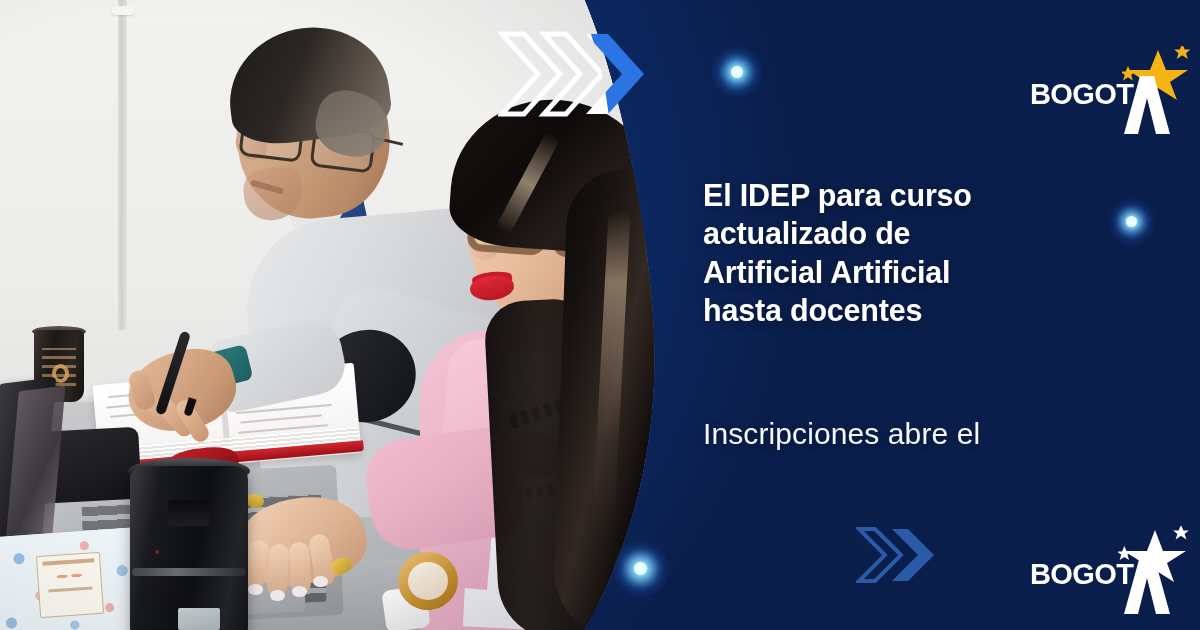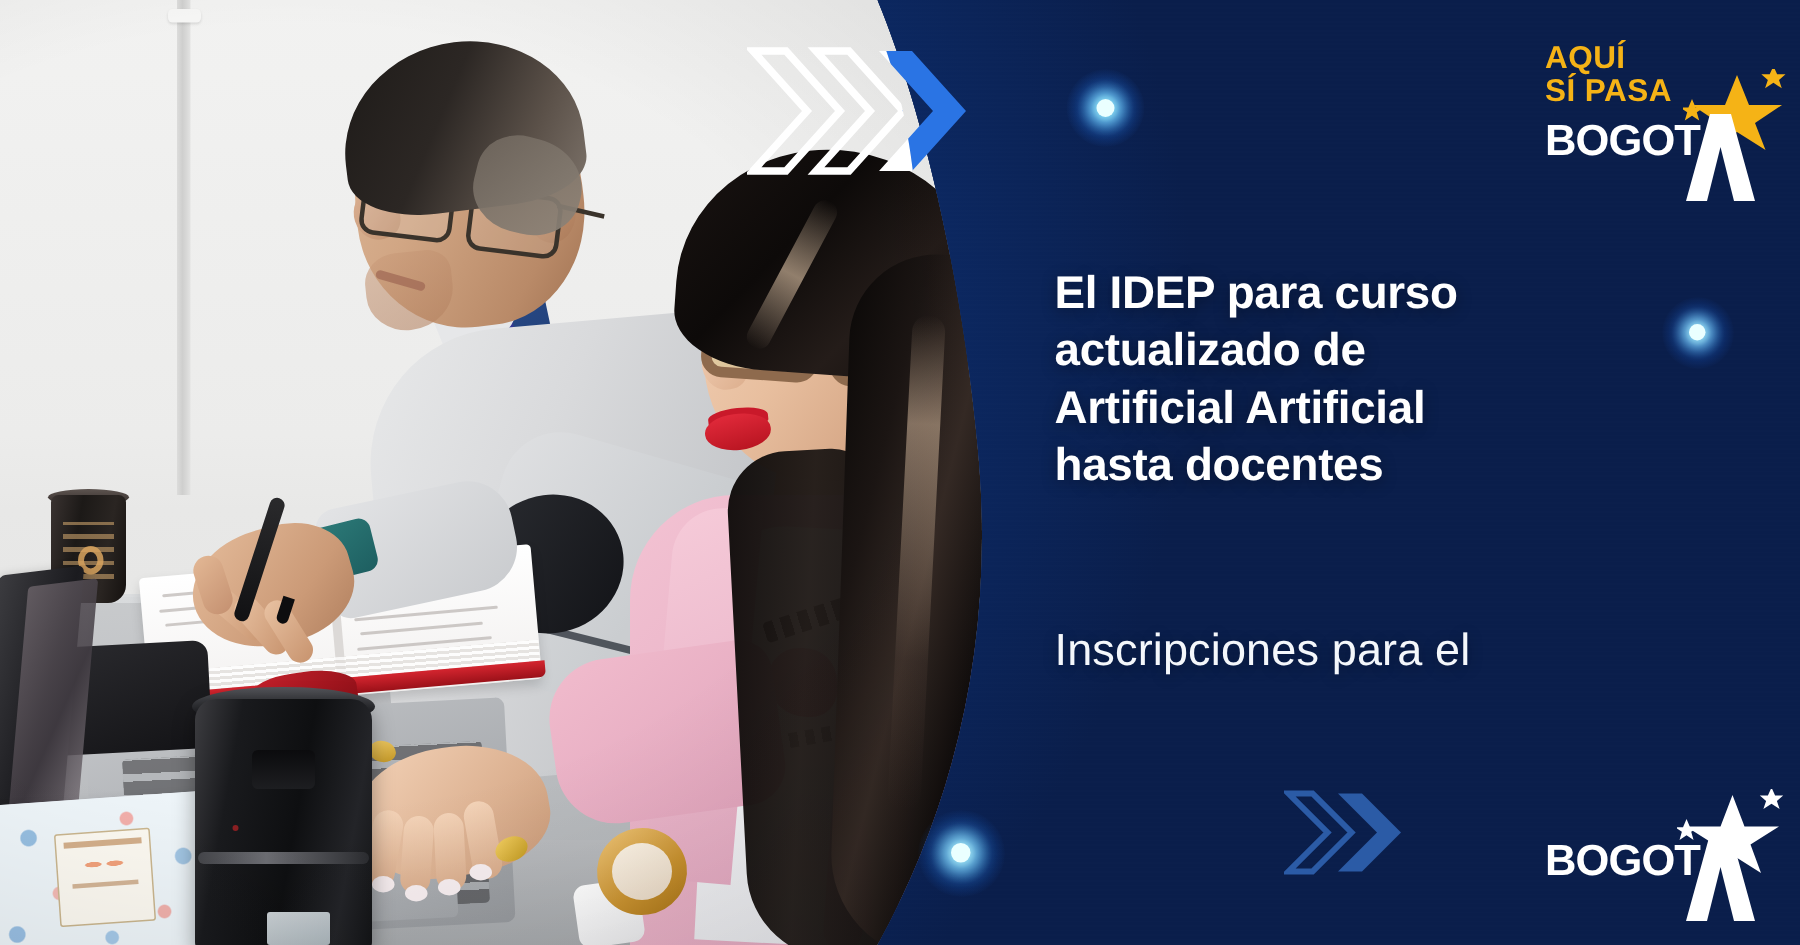--- a/index.html
+++ b/index.html
@@ -509,28 +509,24 @@
   </div>
 
   <div class="headline">
     <span class="ln">El IDEP para curso</span>
     <span class="ln">actualizado de</span>
     <span class="ln">Artificial Artificial</span>
     <span class="ln">hasta docentes</span>
   </div>
 
   <div class="subline">
-    <span class="ln">Inscripciones para el</span>
+    <span class="ln">Inscripciones abre el</span>
   </div>
 
   <div class="logo-tr">
-    <div class="aqui">
-      <span>AQUÍ</span>
-      <span class="l2">SÍ PASA</span>
-    </div>
 
     <div class="stars-tr">
       <svg width="72" height="54" viewBox="0 0 72 54">
         <polygon points="36,4 44,24 66,24 48,36 55,54 36,42 17,54 24,36 6,24 28,24" fill="#F5B316"></polygon>
         <polygon points="58,0 62,9 71,9 64,15 67,24 58,18 49,24 52,15 45,9 54,9" fill="#F5B316" transform="translate(2,-2) scale(0.62) translate(36,0)"></polygon>
         <polygon points="8,26 11,33 18,33 12,37 14,44 8,40 2,44 4,37 -2,33 5,33" fill="#F5B316" transform="translate(-2,-4) scale(0.8) translate(2,4)"></polygon>
       </svg>
     </div>
 
     <div class="bogota-wrap">

